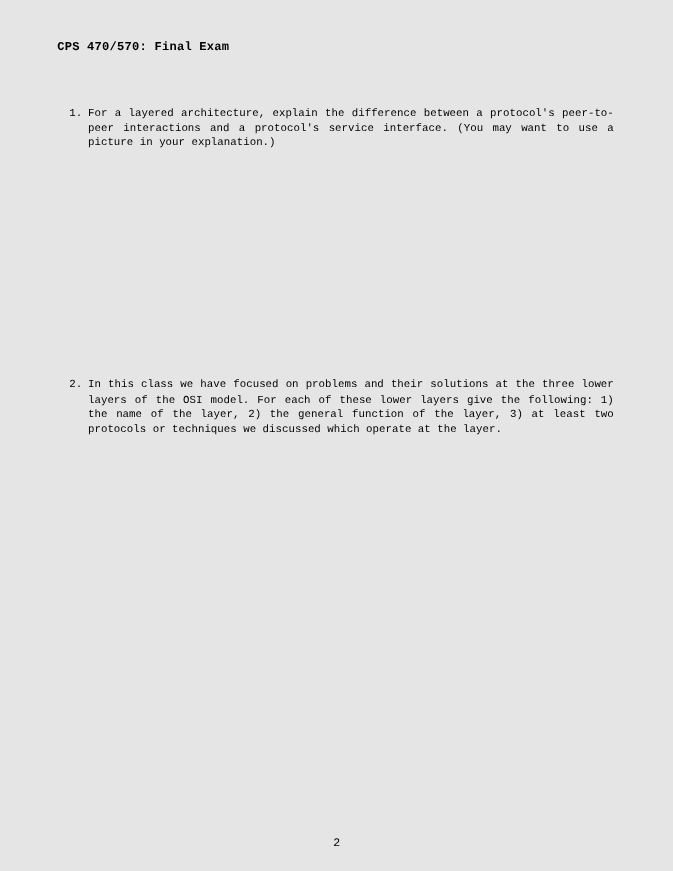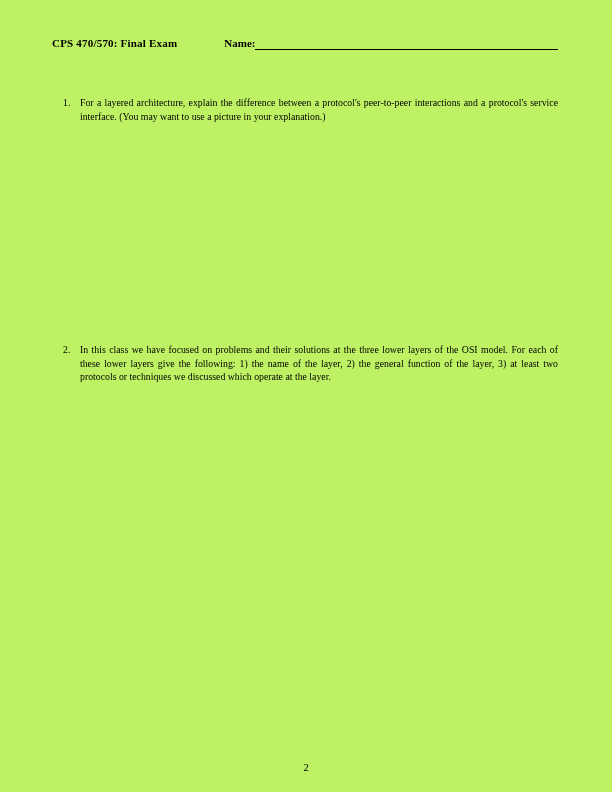--- a/index.html
+++ b/index.html
@@ -4,23 +4,23 @@
 <style>
   html, body {
     margin: 0;
     padding: 0;
     background: #ffffff;
   }
   .page {
     position: relative;
     width: 612px;
     height: 792px;
-    background: #bef264;
+    background: #e5e5e5;
     color: #000000;
-    font-family: Liberation Serif, serif;
+    font-family: Liberation Mono, monospace;
     overflow: hidden;
   }
 
   
   .header {
     position: absolute;
     top: 37px;
     left: 52px;
     right: 54px;
     display: flex;
@@ -91,24 +91,20 @@
     line-height: 13px;
   }
 </style>
 </head>
 <body>
 
 <div class="page">
 
   <div class="header">
     <span class="exam-title">CPS 470/570: Final Exam</span>
-    <span class="name-area">
-      <span class="name-label">Name:</span>
-      <span class="name-underline"></span>
-    </span>
   </div>
 
 
   <div class="question q1">
     <span class="question-number">1.</span>
     <span class="question-text">For a layered architecture, explain the difference between a protocol's peer-to-peer interactions and a protocol's service interface. (You may want to use a picture in your explanation.)</span>
   </div>
 
   <div class="question q2">
     <span class="question-number">2.</span>

